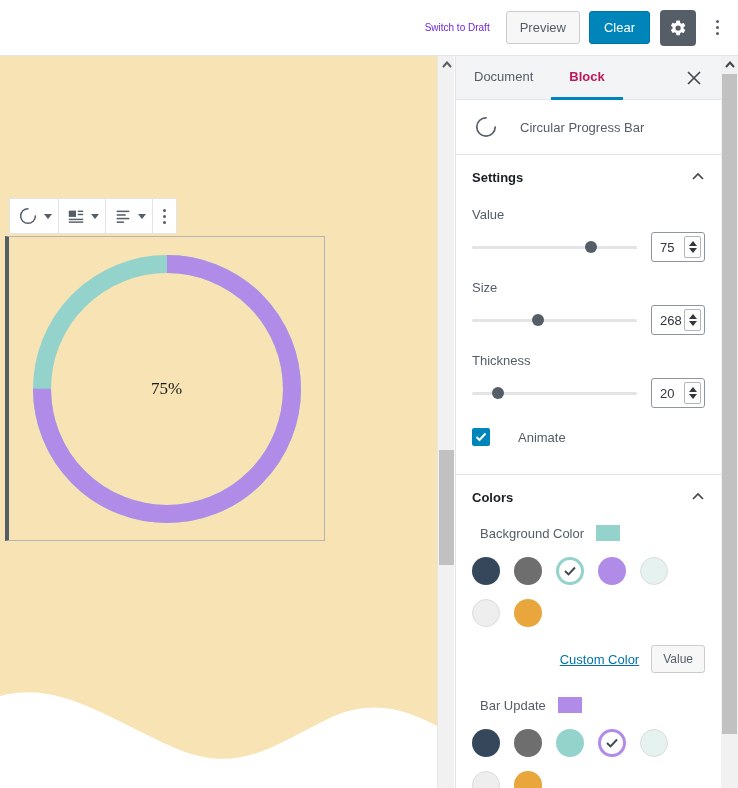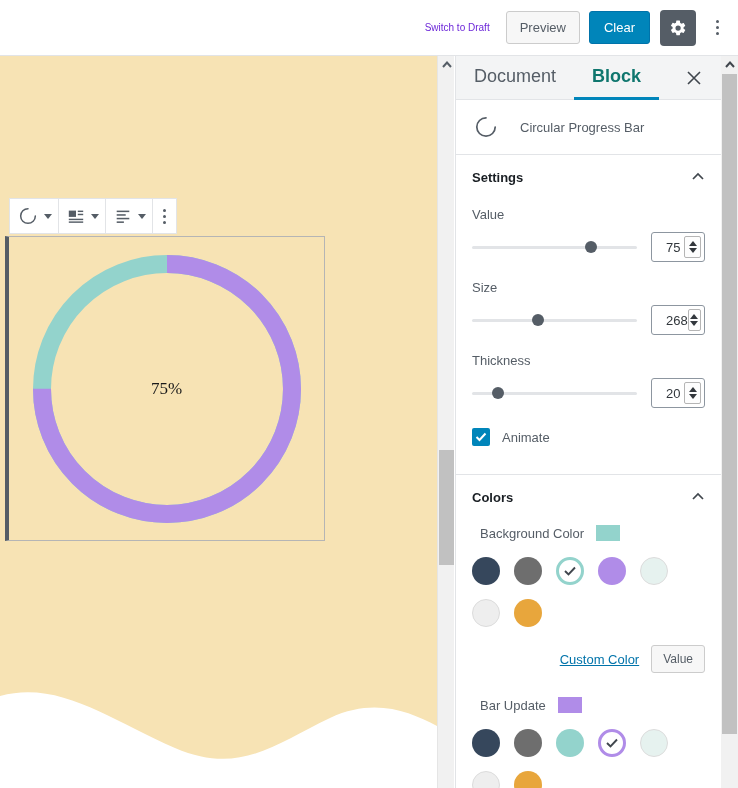--- a/index.html
+++ b/index.html
@@ -127,25 +127,25 @@
     background: #ffffff; border-left: 1px solid #e2e4e7;
     overflow: hidden;
   }
   .sb-tabs {
     height: 44px; background: #f3f4f5;
     border-bottom: 1px solid #e2e4e7;
     display: flex; align-items: stretch; position: relative;
   }
   .sb-tab {
     display: flex; align-items: center; padding: 0 18px;
-    font-size: 18px; color: #555d66; cursor: pointer;
+    font-size: 13px; color: #555d66; cursor: pointer;
     border-bottom: 3px solid transparent; margin-bottom: -1px;
     font-family: "Liberation Sans", sans-serif;
   }
-  .sb-tab.active { color: #0f766e; font-weight: bold; border-bottom-color: #0085ba; }
+  .sb-tab.active { color: #be185d; font-weight: bold; border-bottom-color: #0085ba; }
   .sb-close {
     position: absolute; right: 10px; top: 0; height: 44px; width: 34px;
     display: flex; align-items: center; justify-content: center; cursor: pointer;
   }
 
   .sb-blockhead {
     height: 55px; display: flex; align-items: center; padding: 0 18px;
     border-bottom: 1px solid #e2e4e7;
   }
   .sb-blockhead .bh-title {
@@ -176,32 +176,31 @@
     position: absolute; top: 2px; width: 12px; height: 12px;
     border-radius: 50%; background: #555d66; transform: translateX(-6px);
   }
   .numbox {
     width: 54px; height: 30px; border: 1px solid #8d96a0; border-radius: 3px;
     display: flex; align-items: center; background: #fff;
   }
   .numbox .numval {
     flex: 1; padding-left: 8px; font-size: 13px; color: #32373c;
     font-family: "Liberation Sans", sans-serif;
-    margin-left: 6px;
   }
   .spinner {
     width: 17px; height: 22px; margin-right: 3px;
     border: 1px solid #b5b5b5; border-radius: 2px; background: #fdfdfd;
     display: flex; flex-direction: column; align-items: center; justify-content: center;
     gap: 2px; cursor: pointer;
   }
   .spin-up { width: 0; height: 0; border-left: 4px solid transparent; border-right: 4px solid transparent; border-bottom: 5px solid #32373c; }
   .spin-dn { width: 0; height: 0; border-left: 4px solid transparent; border-right: 4px solid transparent; border-top: 5px solid #32373c; }
 
-  .checkrow { display: flex; align-items: center; margin-top: 20px; }
+  .checkrow { display: flex; align-items: center; margin-top: 20px; gap: 16px; }
   .checkbox {
     width: 18px; height: 18px; border-radius: 2px; background: #0085ba;
     display: flex; align-items: center; justify-content: center; cursor: pointer;
   }
   .checkrow .ck-label { margin-left: 12px; font-size: 13px; color: #555d66; }
 
   .color-label-row { display: flex; align-items: center; margin-top: 6px; }
   .color-label { font-size: 13px; color: #555d66; margin-left: 8px; }
   .color-chip { width: 24px; height: 16px; margin-left: 12px; }
 

